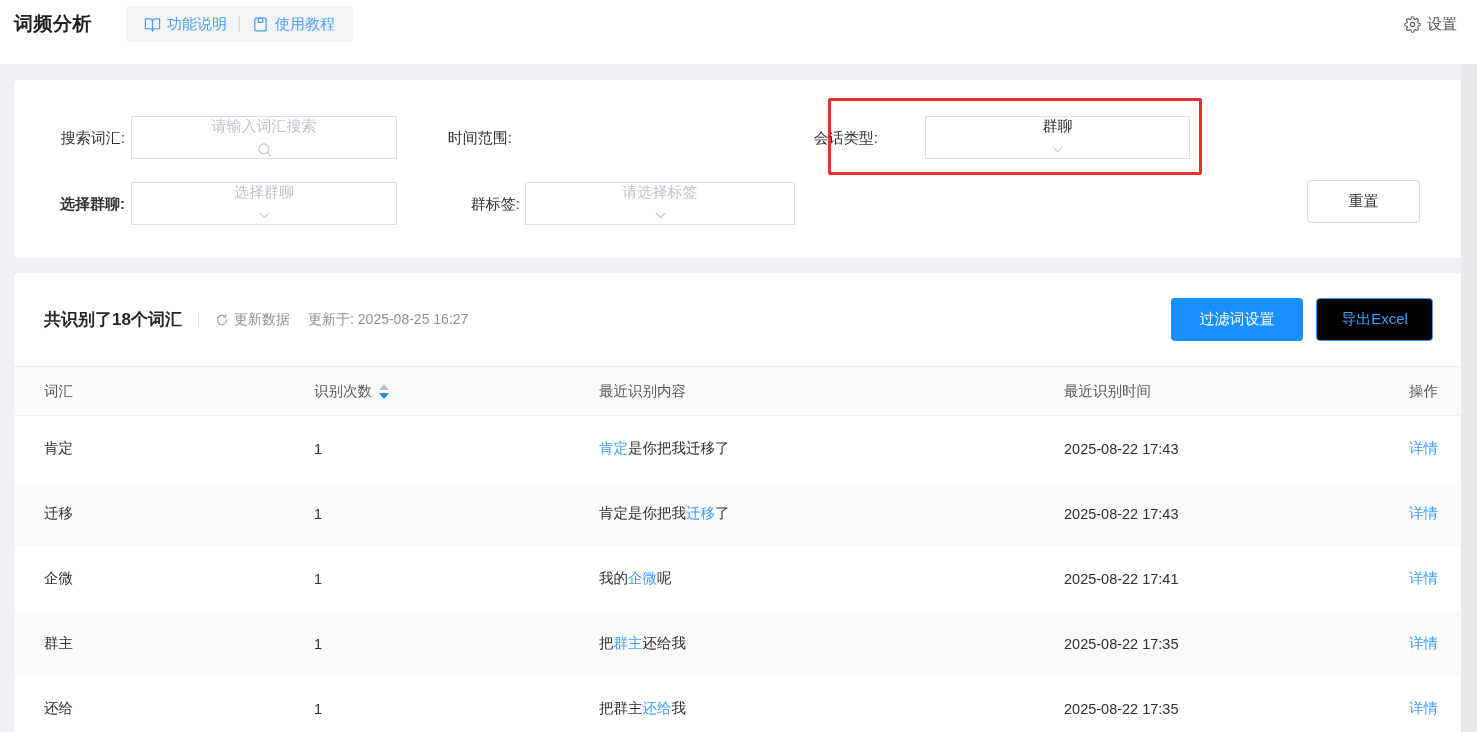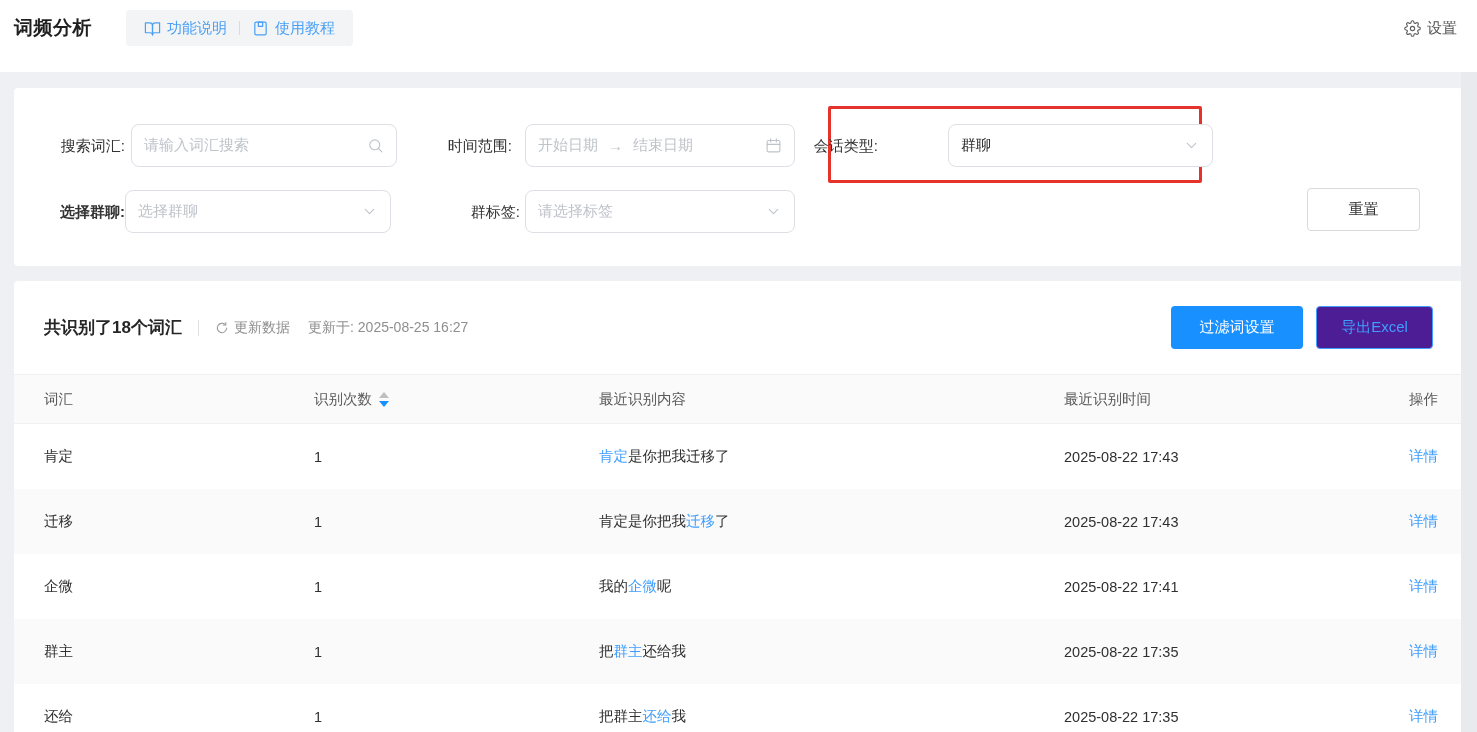--- a/index.html
+++ b/index.html
@@ -11,21 +11,21 @@
   *{box-sizing:border-box;margin:0;padding:0;}
   html,body{width:1477px;height:732px;overflow:hidden;}
   body{
     background:var(--page-bg);
     font-family:"Liberation Sans","DejaVu Sans",sans-serif;
     color:#333;
     position:relative;
   }
   
   .topbar{
-    height:72px;background:#fff;display:flex;align-items:center;
+    height:64px;background:#fff;display:flex;align-items:center;
     padding:0 20px 16px 14px;position:relative;z-index:2;
   }
   .page-title{font-size:19px;font-weight:700;color:#1f1f1f;letter-spacing:.5px;}
   .tabs{
     margin-left:34px;height:36px;background:#f3f4f6;border-radius:4px;
     display:flex;align-items:center;padding:0 6px;
   }
   .tab{
     display:flex;align-items:center;gap:6px;color:#4a9ff5;font-size:15px;
     padding:0 12px;cursor:pointer;white-space:nowrap;
@@ -35,22 +35,22 @@
   .settings{
     margin-left:auto;display:flex;align-items:center;gap:6px;color:#545454;
     font-size:15px;cursor:pointer;
   }
   .settings svg{width:17px;height:17px;stroke:#5f5f5f;fill:none;stroke-width:1.6;stroke-linecap:round;stroke-linejoin:round;}
   
   .card{background:#fff;border-radius:4px;margin:0 14px;}
   .filter-card{margin-top:16px;height:178px;position:relative;}
   .flabel{position:absolute;font-size:15px;color:#333;line-height:43px;text-align:right;white-space:nowrap;}
   .fbox{
-    position:absolute;height:43px;border:1px solid #dcdfe4;border-radius:8px;
-    background:#fff;display:flex;align-items:center;padding:0 12px;font-size:15px;
+    position:absolute;height:43px;border:1px solid #dcdfe4;border-radius:0;
+    background:#fff;display:flex;align-items:center;padding:0 12px;font-size:15px;flex-direction:column;
   }
   .placeholder{color:#bfc3ca;}
   .fbox .grow{flex:1;}
   .fbox svg{width:17px;height:17px;stroke:#bfc3ca;fill:none;stroke-width:1.6;stroke-linecap:round;stroke-linejoin:round;flex:none;}
   .date-arrow{color:#c0c4cc;font-size:15px;margin:0 10px;}
   .red-frame{
     position:absolute;left:814px;top:18px;width:374px;height:77px;
     border:3px solid var(--danger);border-radius:2px;pointer-events:none;
   }
   .reset-btn{
@@ -67,21 +67,21 @@
   .refresh{display:flex;align-items:center;gap:5px;color:#8f8f8f;font-size:14px;cursor:pointer;white-space:nowrap;}
   .refresh svg{width:14px;height:14px;stroke:#9a9a9a;fill:none;stroke-width:1.8;stroke-linecap:round;stroke-linejoin:round;}
   .updated{color:#8f8f8f;font-size:14px;margin-left:18px;white-space:nowrap;}
   .updated .t{margin-left:4px;}
   .stats-actions{margin-left:auto;display:flex;align-items:center;}
   .btn-primary{
     width:132px;height:43px;background:var(--accent);color:#fff;border:none;
     border-radius:4px;font-size:15px;cursor:pointer;font-family:inherit;
   }
   .btn-ghost{
-    width:117px;height:43px;background:#4c1d95;color:var(--link);
+    width:117px;height:43px;background:#000000;color:var(--link);
     border:1px solid var(--link);border-radius:4px;font-size:15px;cursor:pointer;
     margin-left:13px;font-family:inherit;
   }
   
   .tgrid{
     display:grid;grid-template-columns:270px 285px 465px 305px 1fr;
     align-items:center;padding:0 25px 0 30px;
   }
   .thead{
     height:50px;background:#fafafa;color:#595959;font-size:14.5px;
@@ -136,43 +136,32 @@
   <span class="flabel" style="left:11px;top:36px;width:100px;">搜索词汇:</span>
   <div class="fbox" style="left:117px;top:36px;width:266px;">
     <span class="placeholder grow">请输入词汇搜索</span>
     <svg viewBox="0 0 24 24">
       <circle cx="11" cy="11" r="7"></circle>
         <line x1="21" y1="21" x2="16.2" y2="16.2"></line>
     </svg>
   </div>
 
   <span class="flabel" style="left:298px;top:36px;width:200px;">时间范围:</span>
-  <div class="fbox" style="left:511px;top:36px;width:270px;">
-    <span class="placeholder">开始日期</span>
-    <span class="date-arrow">→</span>
-    <span class="placeholder grow">结束日期</span>
-    <svg viewBox="0 0 24 24">
-      <rect x="3" y="5" width="18" height="16" rx="2"></rect>
-      <line x1="8" y1="2.5" x2="8" y2="7"></line>
-        <line x1="16" y1="2.5" x2="16" y2="7"></line>
-        <line x1="3" y1="10.5" x2="21" y2="10.5"></line>
-    </svg>
-  </div>
 
   <div class="red-frame"></div>
   <span class="flabel" style="left:664px;top:36px;width:200px;">会话类型:</span>
-  <div class="fbox" style="left:934px;top:36px;width:265px;">
+  <div class="fbox" style="left:911px;top:36px;width:265px;">
     <span class="grow" style="color:#303133;">群聊</span>
     <svg viewBox="0 0 24 24">
       <polyline points="6 9 12 15 18 9"></polyline>
     </svg>
   </div>
 
   <span class="flabel" style="left:11px;top:102px;width:100px;font-weight:bold;">选择群聊:</span>
-  <div class="fbox" style="left:111px;top:102px;width:266px;">
+  <div class="fbox" style="left:117px;top:102px;width:266px;">
     <span class="placeholder grow">选择群聊</span>
     <svg viewBox="0 0 24 24">
       <polyline points="6 9 12 15 18 9"></polyline>
     </svg>
   </div>
 
   <span class="flabel" style="left:306px;top:102px;width:200px;">群标签:</span>
   <div class="fbox" style="left:511px;top:102px;width:270px;">
     <span class="placeholder grow">请选择标签</span>
     <svg viewBox="0 0 24 24">

